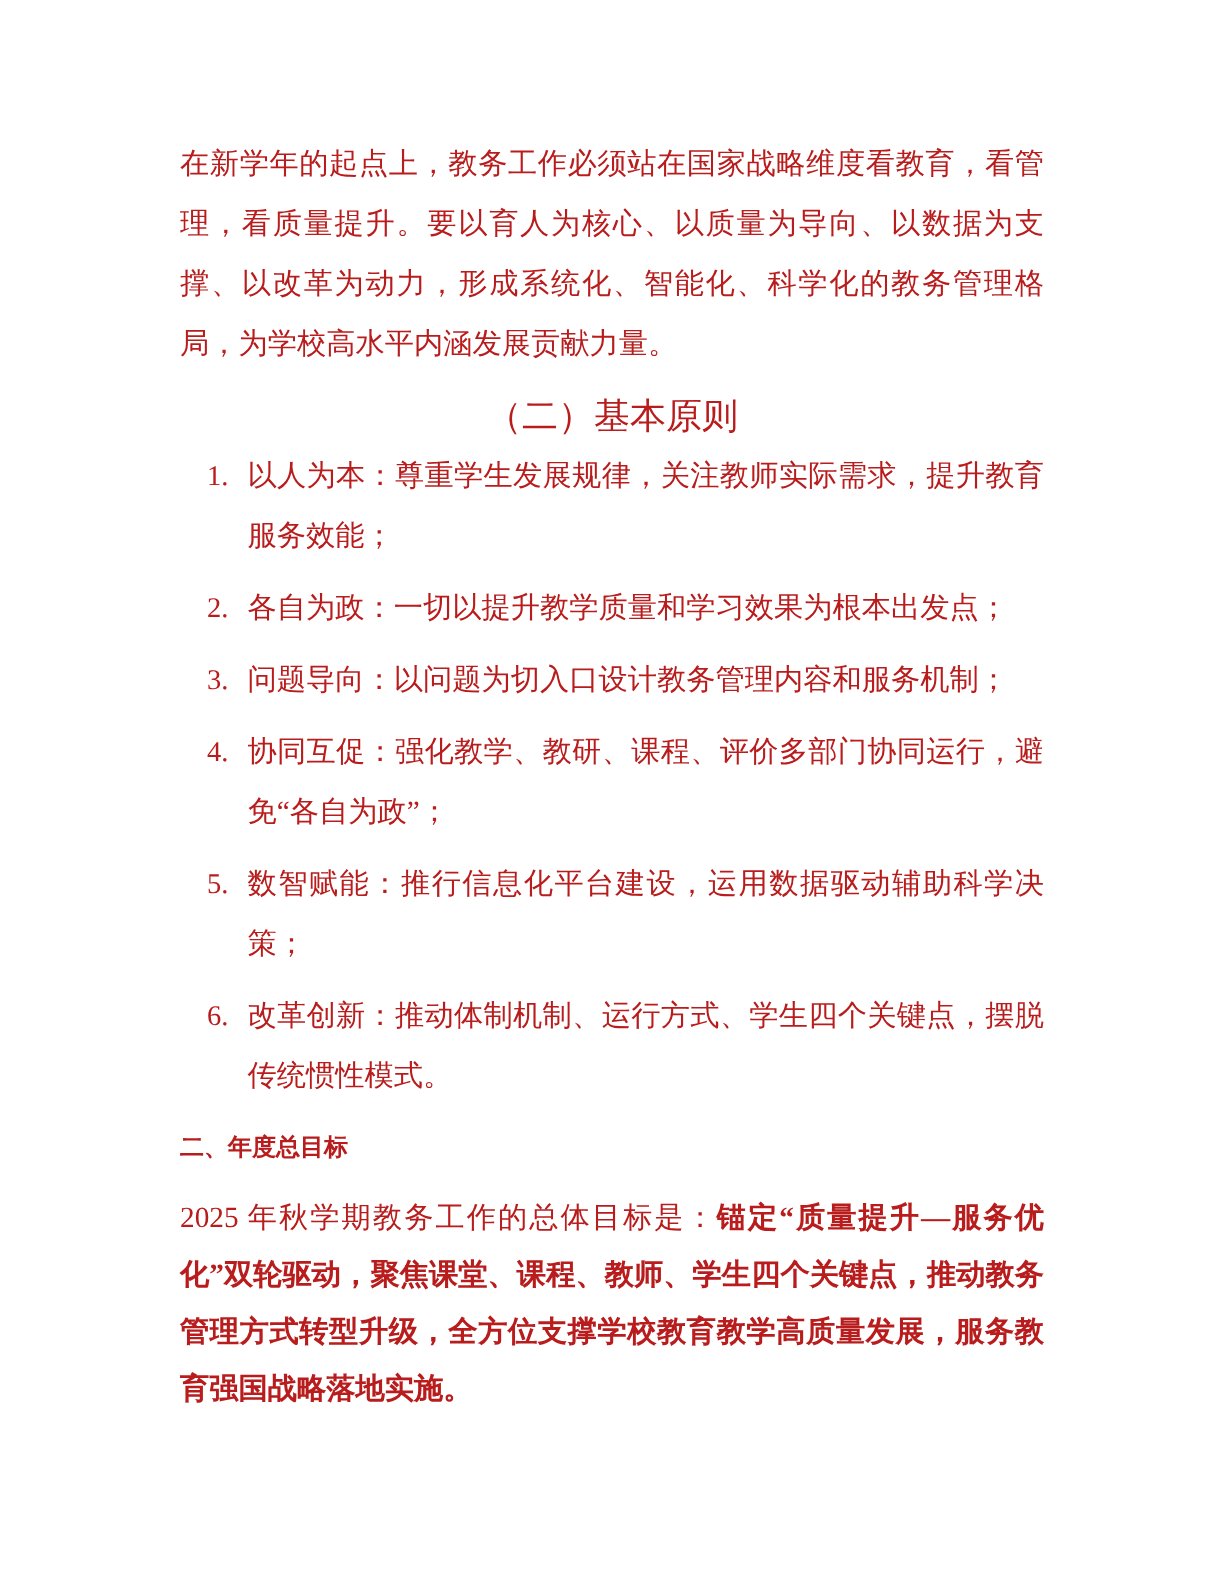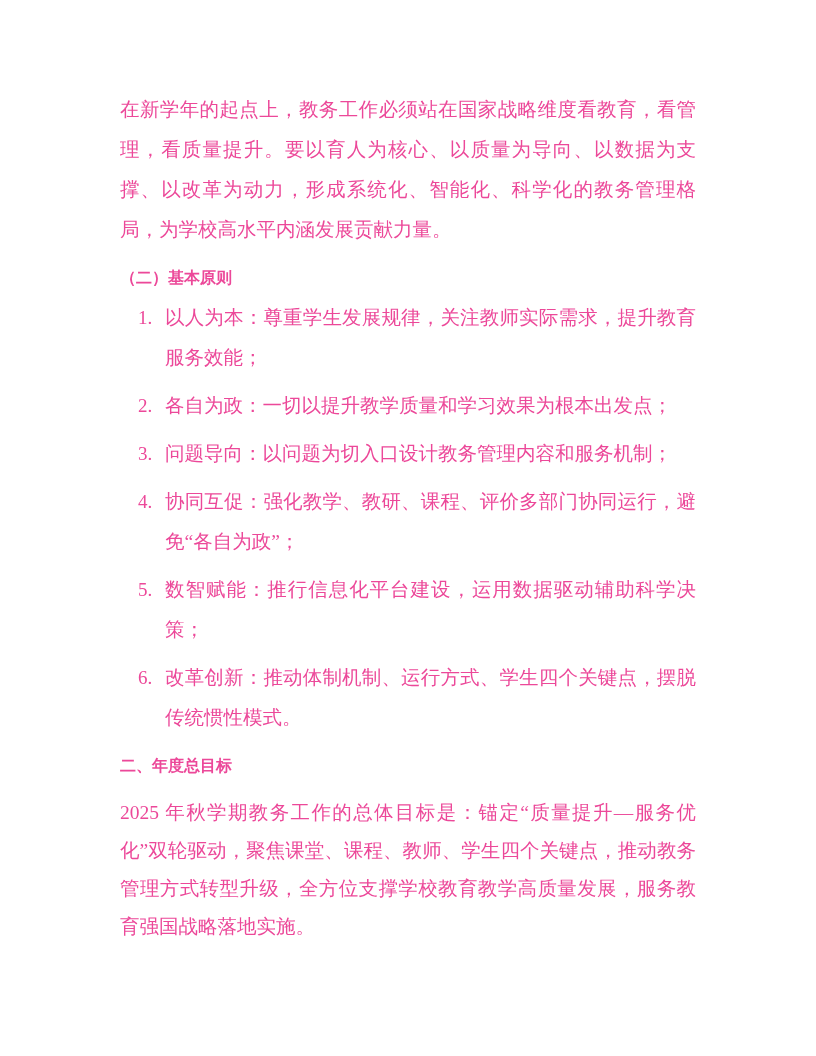--- a/index.html
+++ b/index.html
@@ -20,24 +20,25 @@
     padding: 90px 120px 0 120px;
     box-sizing: border-box;
   }
   .body-par {
     font-size: 19.5px;
     line-height: 40px;
     text-align: justify;
     margin: 0 0 8px 0;
   }
   .sub-heading {
-    font-size: 16px;
+    font-size: 24px;
     line-height: 40px;
-    font-weight: bold;
+    font-weight: normal;
     margin: 0;
+    text-align: center;
   }
   .main-heading {
     font-size: 16px;
     line-height: 40px;
     font-weight: bold;
     margin: 0 0 8px 0;
   }
   ol.principles {
     list-style: none;
     margin: 0 0 8px 0;
@@ -54,30 +55,30 @@
   ol.principles li .num {
     position: absolute;
     left: 18px;
     top: 0;
     font-size: 19px;
   }
   .term {
     font-weight: normal;
   }
   .goal-bold {
-    font-weight: normal;
+    font-weight: bold;
   }
   .goal-par {
     line-height: 38px;
   }
 </style>
 </head>
 <body>
 
-<div class="page" style="background: rgb(255, 255, 255); color: #ec4899;">
+<div class="page" style="background: rgb(255, 255, 255); color: #b91c1c;">
   <div class="content">
 
     <p class="body-par">在新学年的起点上，教务工作必须站在国家战略维度看教育，看管理，看质量提升。要以育人为核心、以质量为导向、以数据为支撑、以改革为动力，形成系统化、智能化、科学化的教务管理格局，为学校高水平内涵发展贡献力量。</p>
 
     <h3 class="sub-heading">（二）基本原则</h3>
 
     <ol class="principles">
       <li>
         <span class="num">1.</span><span class="term">以人为本：</span><span>尊重学生发展规律，关注教师实际需求，提升教育服务效能；</span>
       </li>

